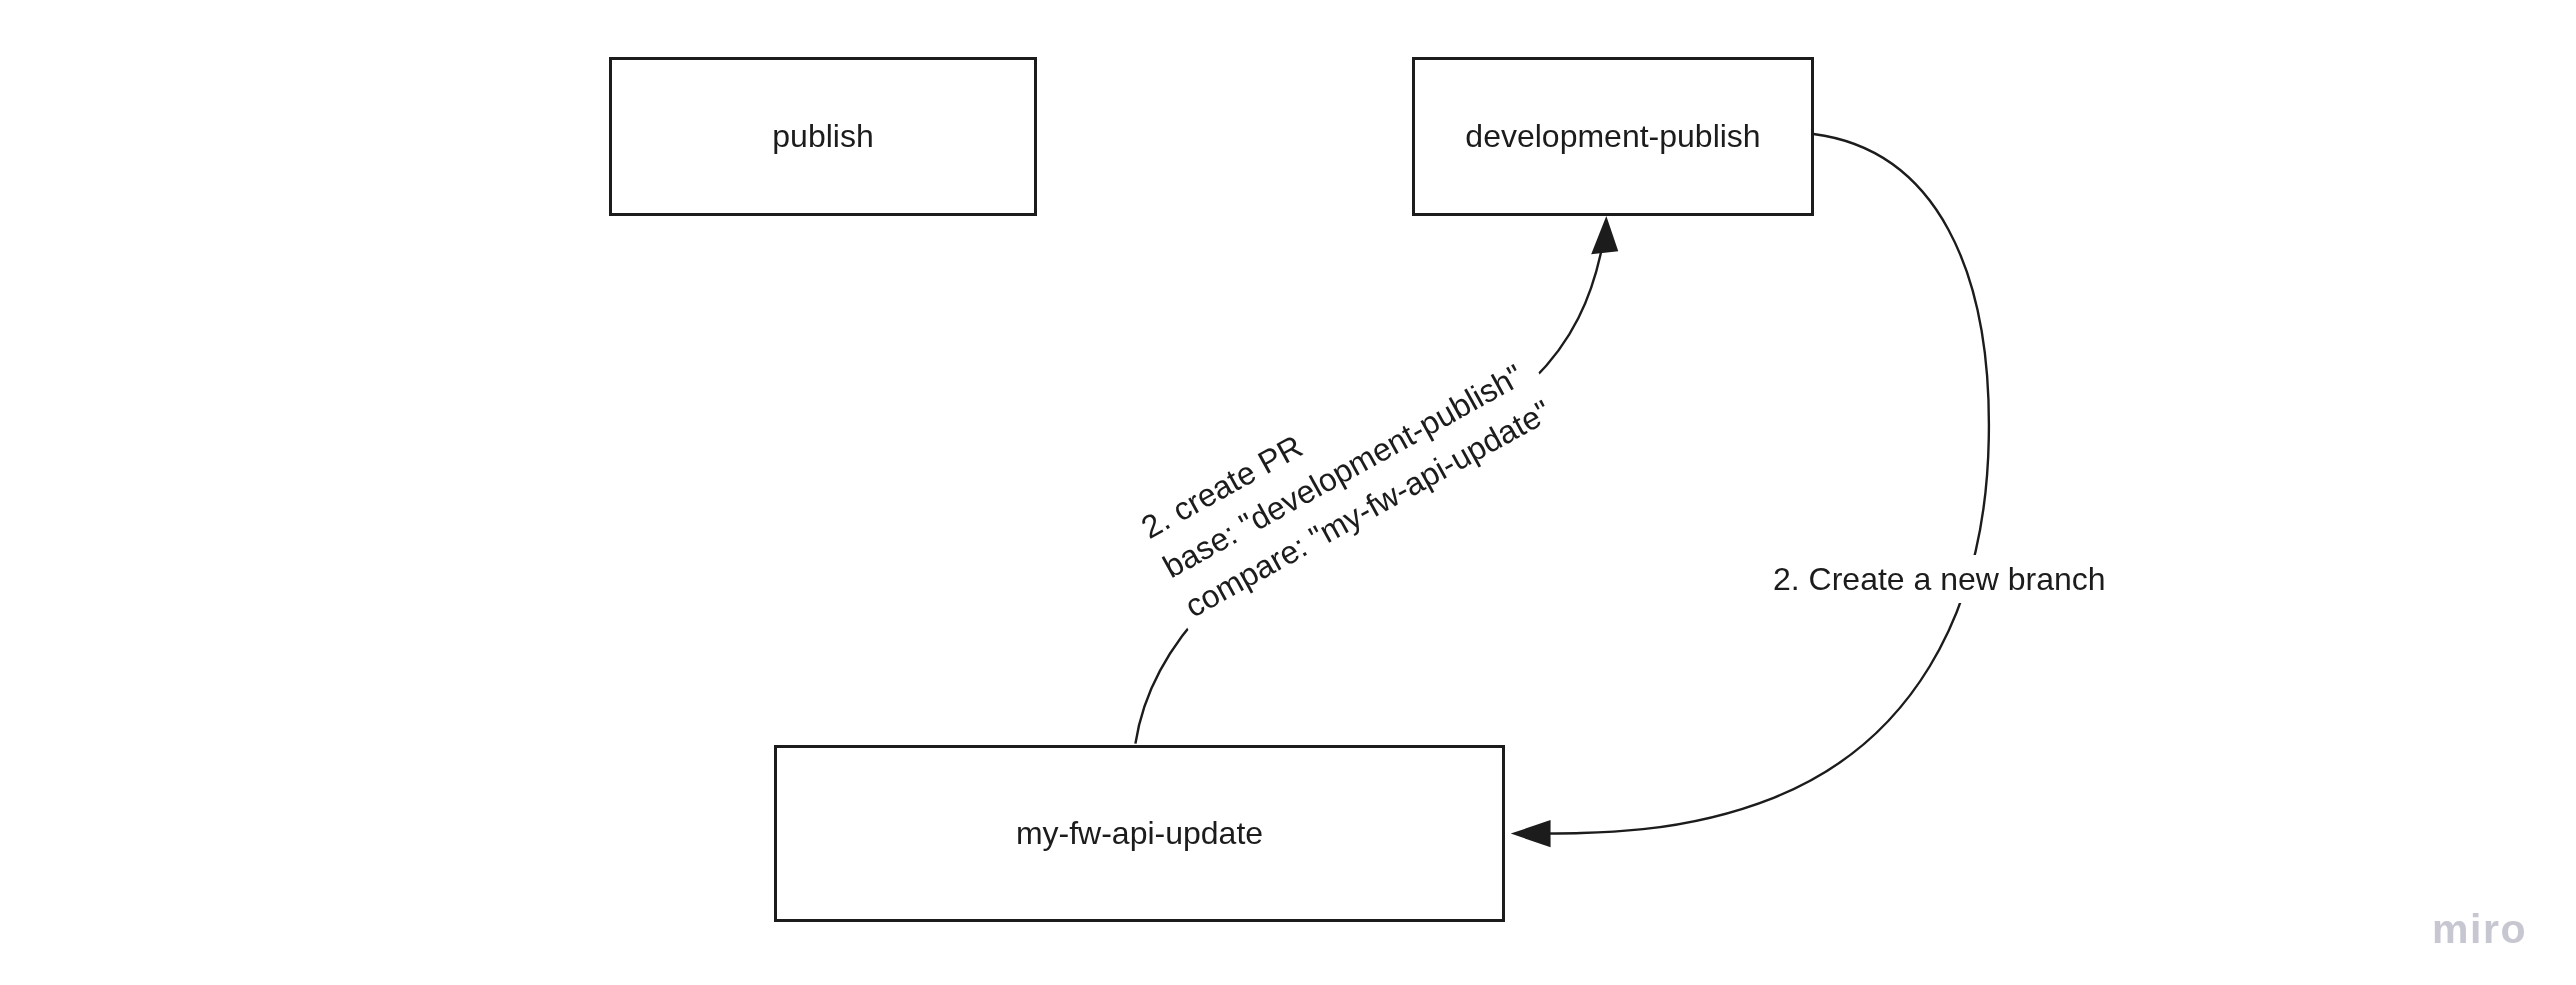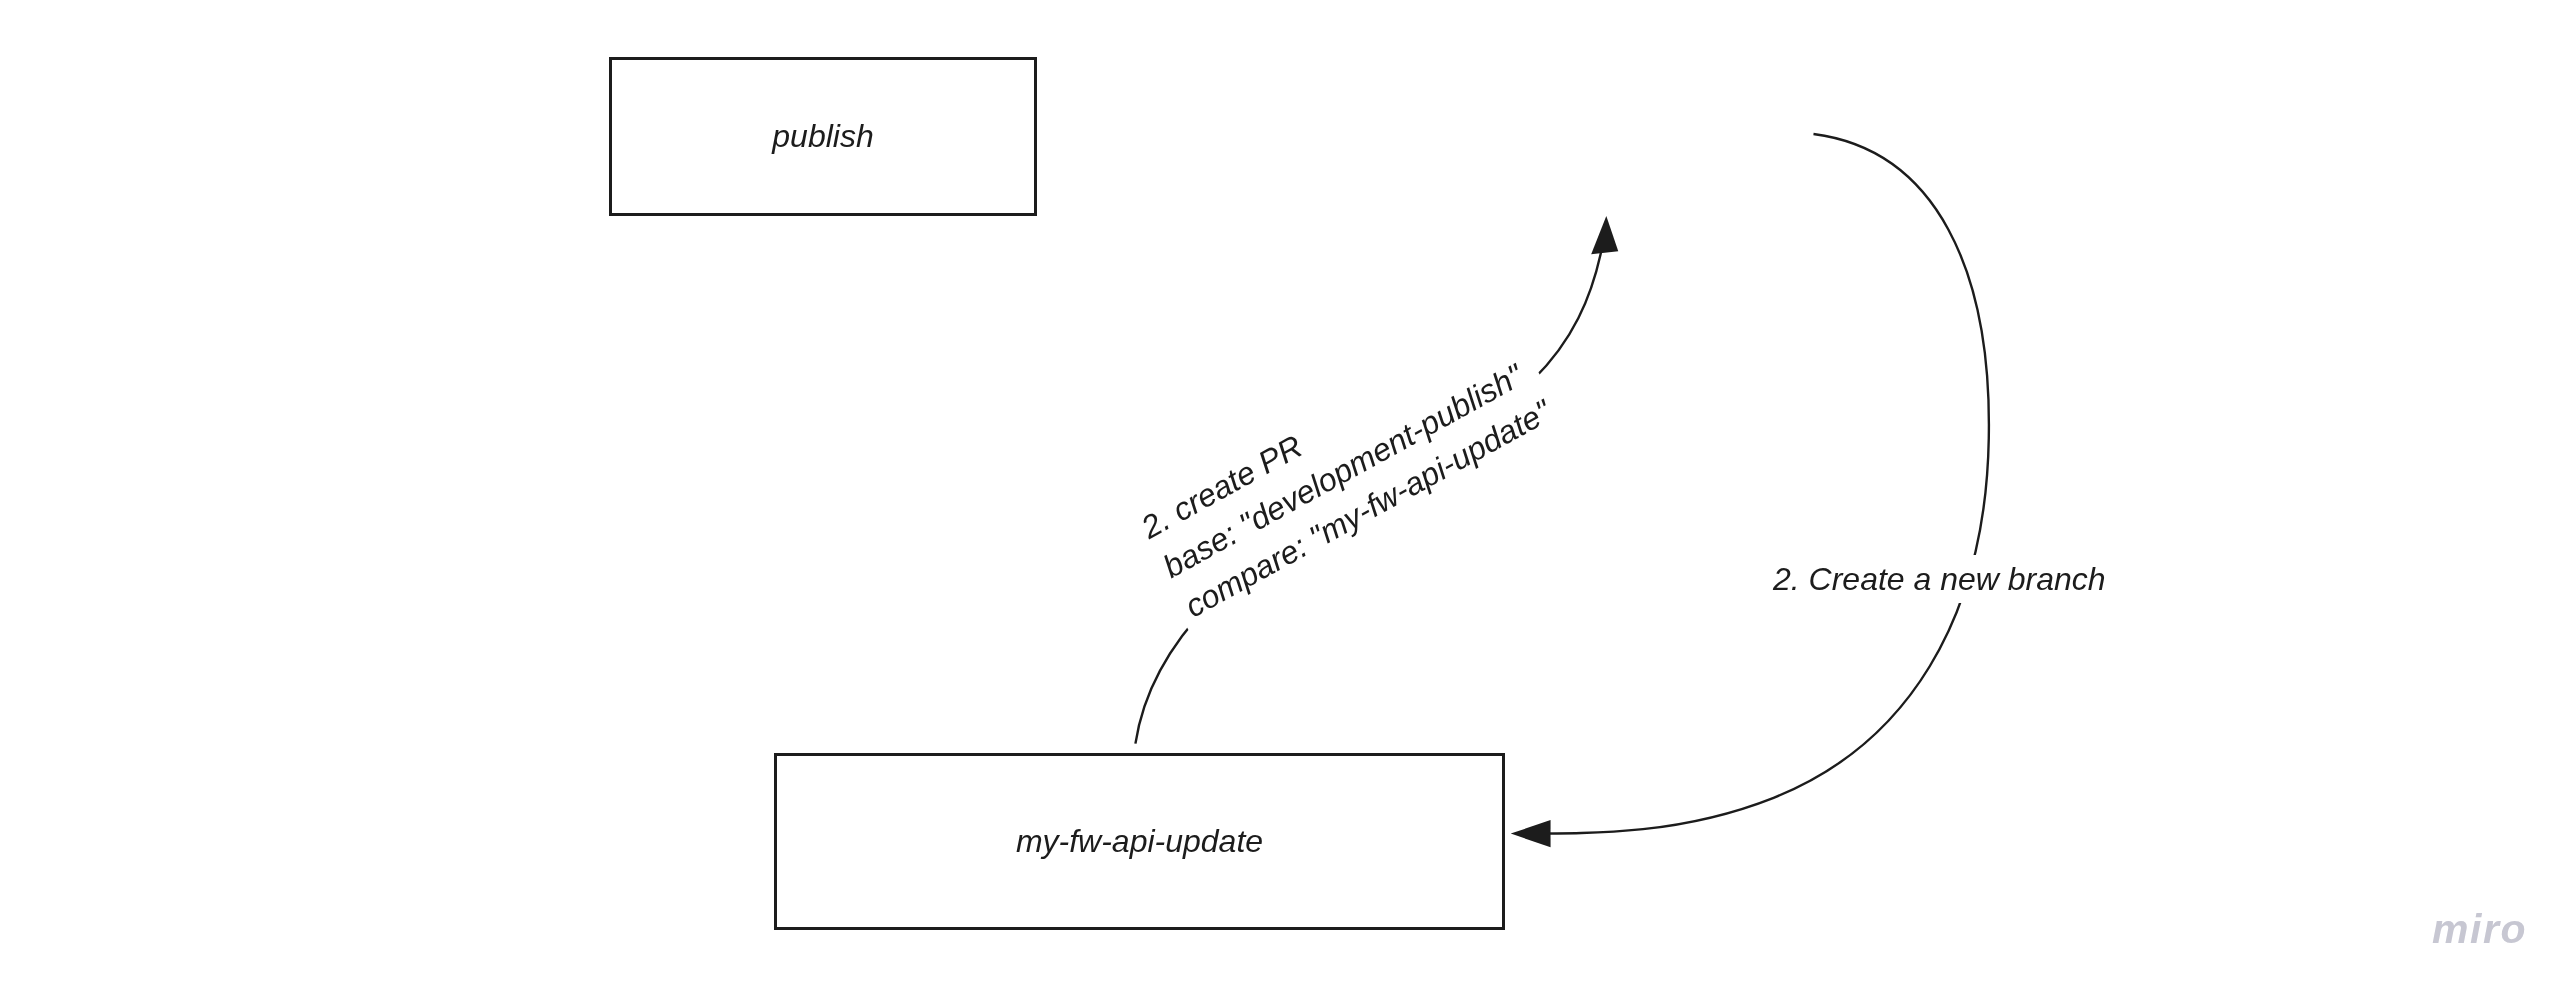--- a/index.html
+++ b/index.html
@@ -8,21 +8,20 @@
     --watermark:#c7c7d2;
     --bg:#ffffff;
   }
   html,body{margin:0;padding:0;}
   body{background:#e9e9e9;font-family:"Liberation Sans","DejaVu Sans",sans-serif;}
   .canvas{
     position:relative;
     width:2576px;height:986px;
     background:var(--bg);
     overflow:hidden;
-    font-style:italic;
   }
   .edge-layer{
     position:absolute;left:0;top:0;width:2576px;height:986px;
     z-index:1;
   }
   .edge-layer path{
     fill:none;
     stroke:var(--stroke);
     stroke-width:3;
   }
@@ -40,21 +39,21 @@
     align-items:center;
     justify-content:center;
     text-align:center;
     color:var(--text);
     font-size:32px;
     line-height:45px;
     z-index:2;
   }
   .node--publish{left:609px;top:57px;width:428px;height:159px;}
   .node--dev-publish{left:1412px;top:57px;width:402px;height:159px;}
-  .node--my-fw{left:774px;top:745px;width:731px;height:177px;margin-top:8px;}
+  .node--my-fw{left:774px;top:745px;width:731px;height:177px;}
   .caption{
     position:absolute;
     color:var(--text);
     font-size:32px;
     background:var(--bg);
     white-space:nowrap;
     z-index:3;
   }
   .caption--branch{
     left:1762px;top:555px;
@@ -92,20 +91,23 @@
     <polygon points="1896,1046 1946,1029 1946,1063"></polygon>
 
     <path d="M 1425 933 C 1445 800 1560 700 1720 610 C 1880 520 1985 470 2014 292"></path>
     <polygon points="2016,271 1997,319 2031,315"></polygon>
   </svg>
 
   <div class="node node--publish">
     <span class="node-label">publish</span>
   </div>
 
+  <div class="node node--dev-publish">
+    <span class="node-label">development-publish</span>
+  </div>
 
   <div class="node node--my-fw">
     <span class="node-label">my-fw-api-update</span>
   </div>
 
   <div class="caption caption--branch">
     <span>2. Create a new branch</span>
   </div>
 
   <div class="caption caption--pr">

